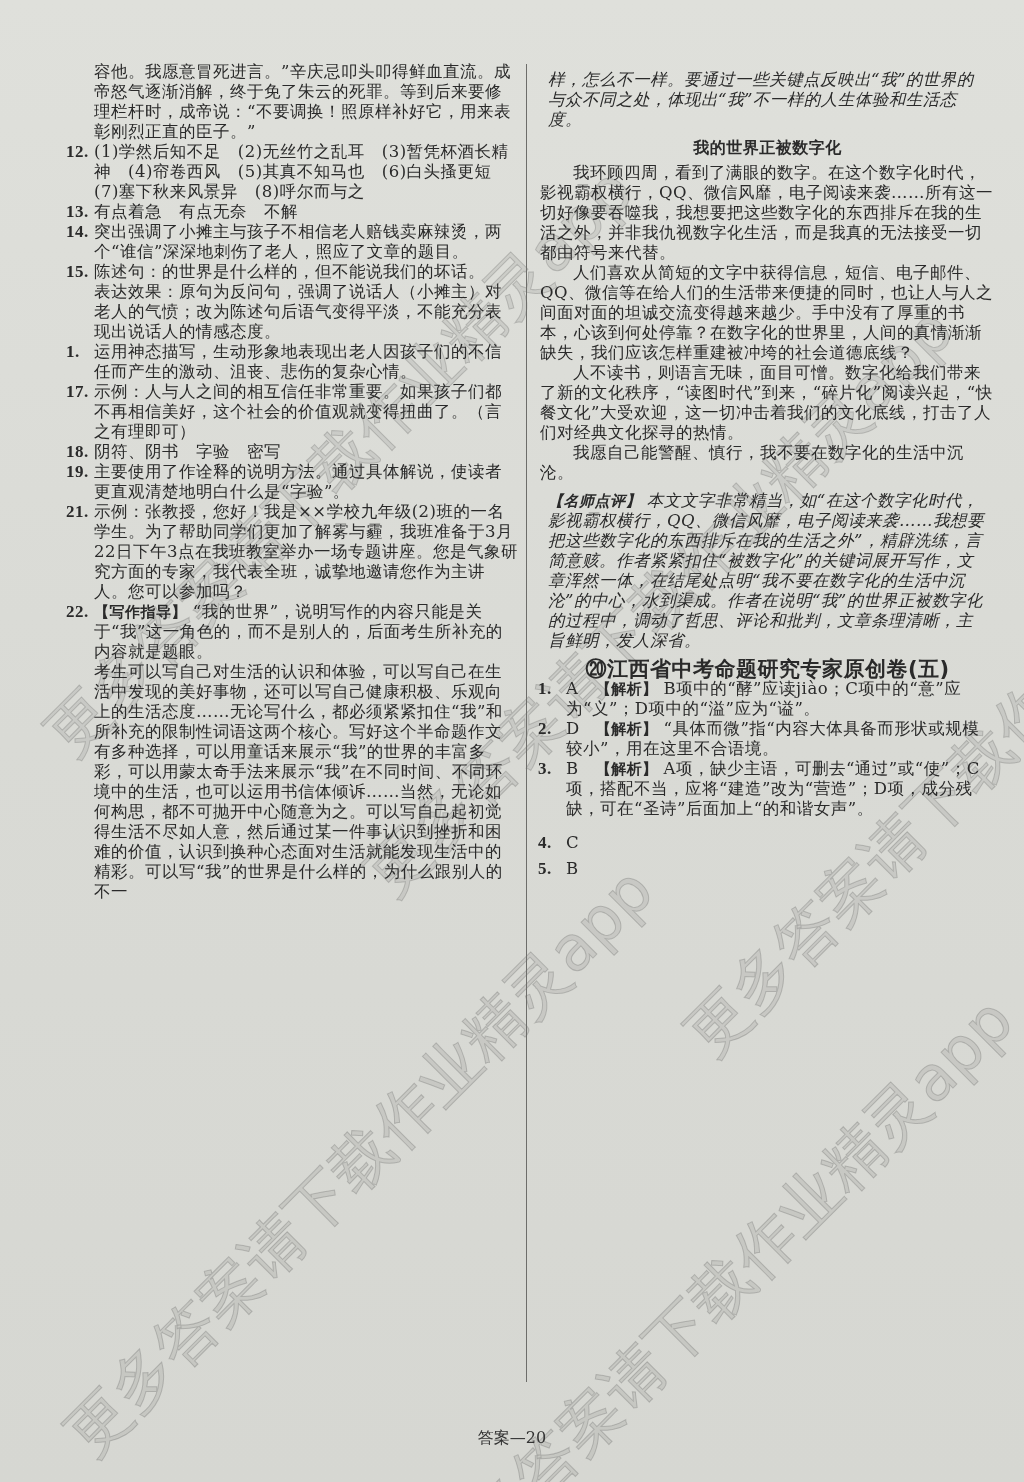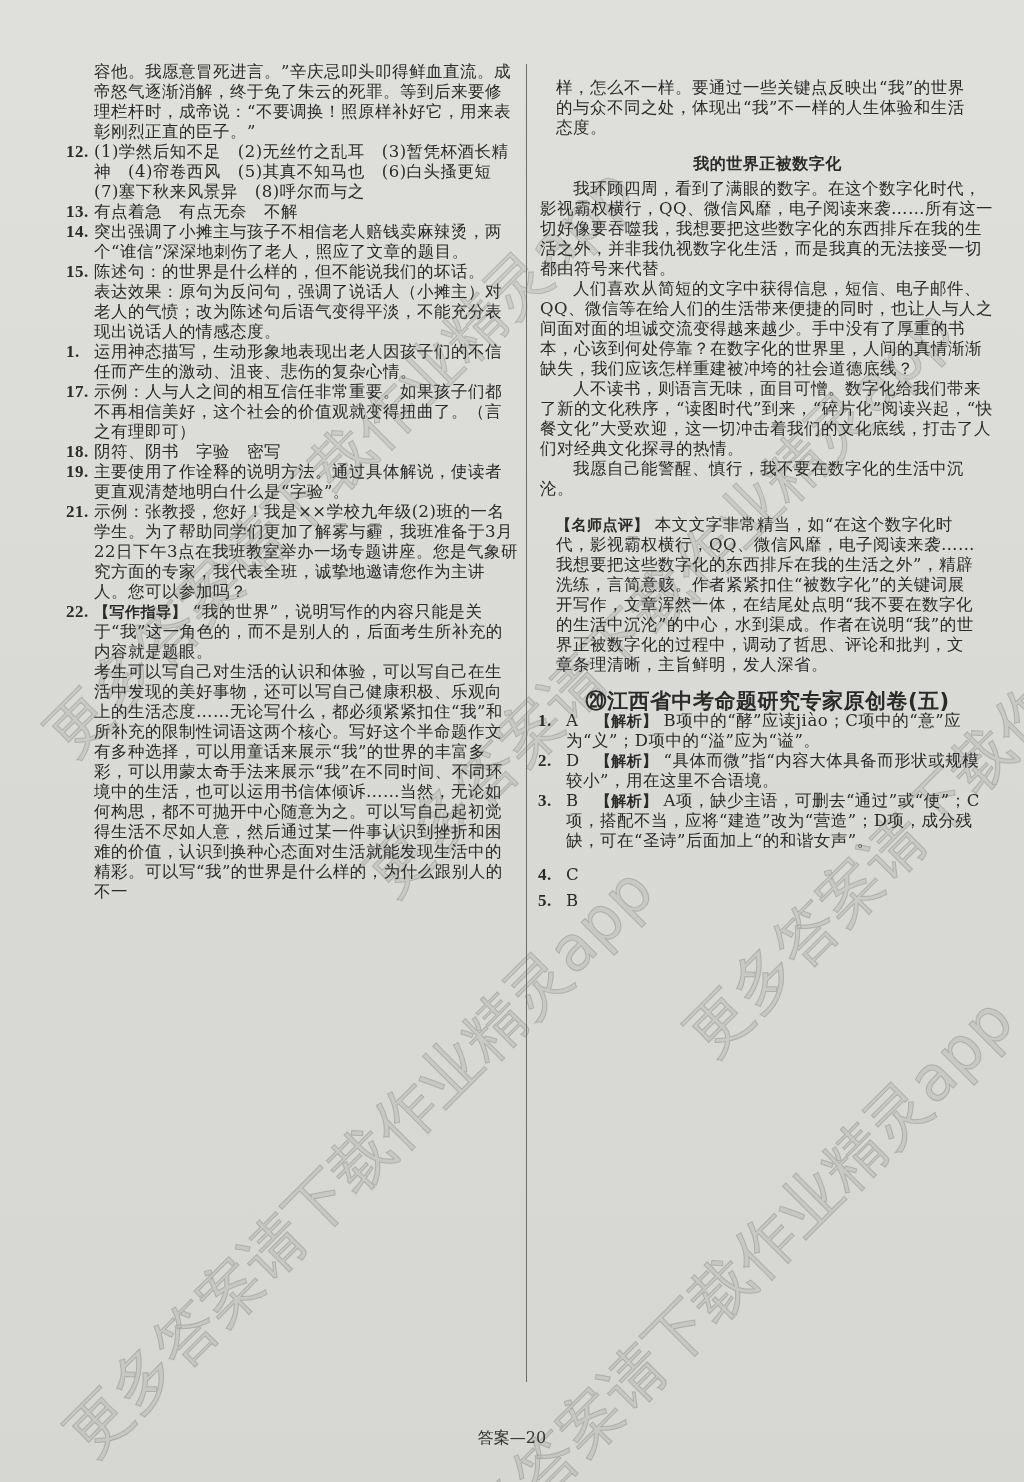--- a/index.html
+++ b/index.html
@@ -24,21 +24,21 @@
     background:#6d6d6a;
   }
   .item { position:relative; padding-left:26px; margin:0; }
   .item .num {
     position:absolute; left:-2px; top:0; font-weight:bold;
     font-family:Liberation Serif, serif; font-size:17px;text-align:center;
   }
   .item .ans { font-weight:normal; }
   .cont { padding-left:26px; margin:0; }
   .para { margin:0; text-indent:2em; }
-  .plain { margin:16px; }
+  .plain { margin:8px;font-style:italic; }
   .tag { font-family:"DejaVu Sans","Liberation Sans",sans-serif; font-weight:bold; font-size:15px; }
   .title-center {
     text-align:center; font-weight:bold; margin:5px;
     font-family:"DejaVu Sans","Liberation Sans",sans-serif; font-size:16px;
   }
   .section-title {
     text-align:center; font-weight:bold; margin:2px 0 0 0;
     font-family:"DejaVu Sans","Liberation Sans",sans-serif; font-size:21px;
   }
   .mc { position:relative; padding-left:26px; margin:0; }

